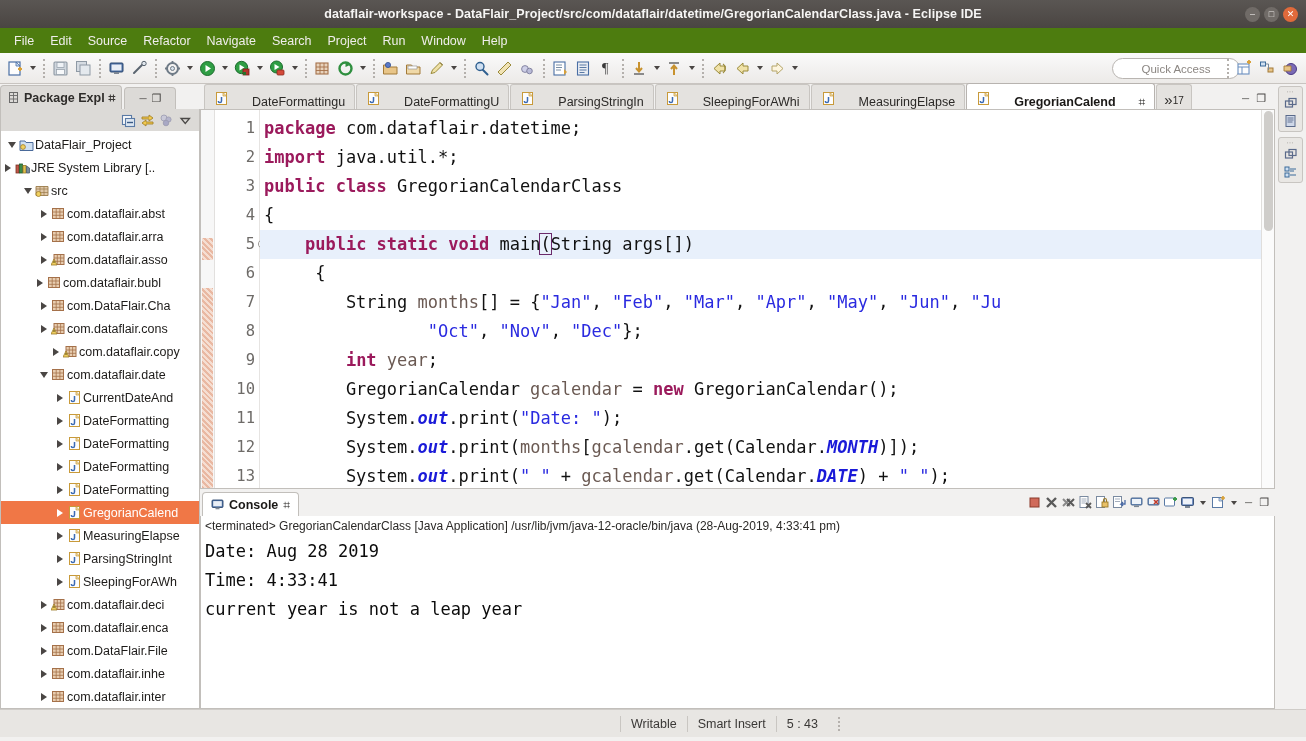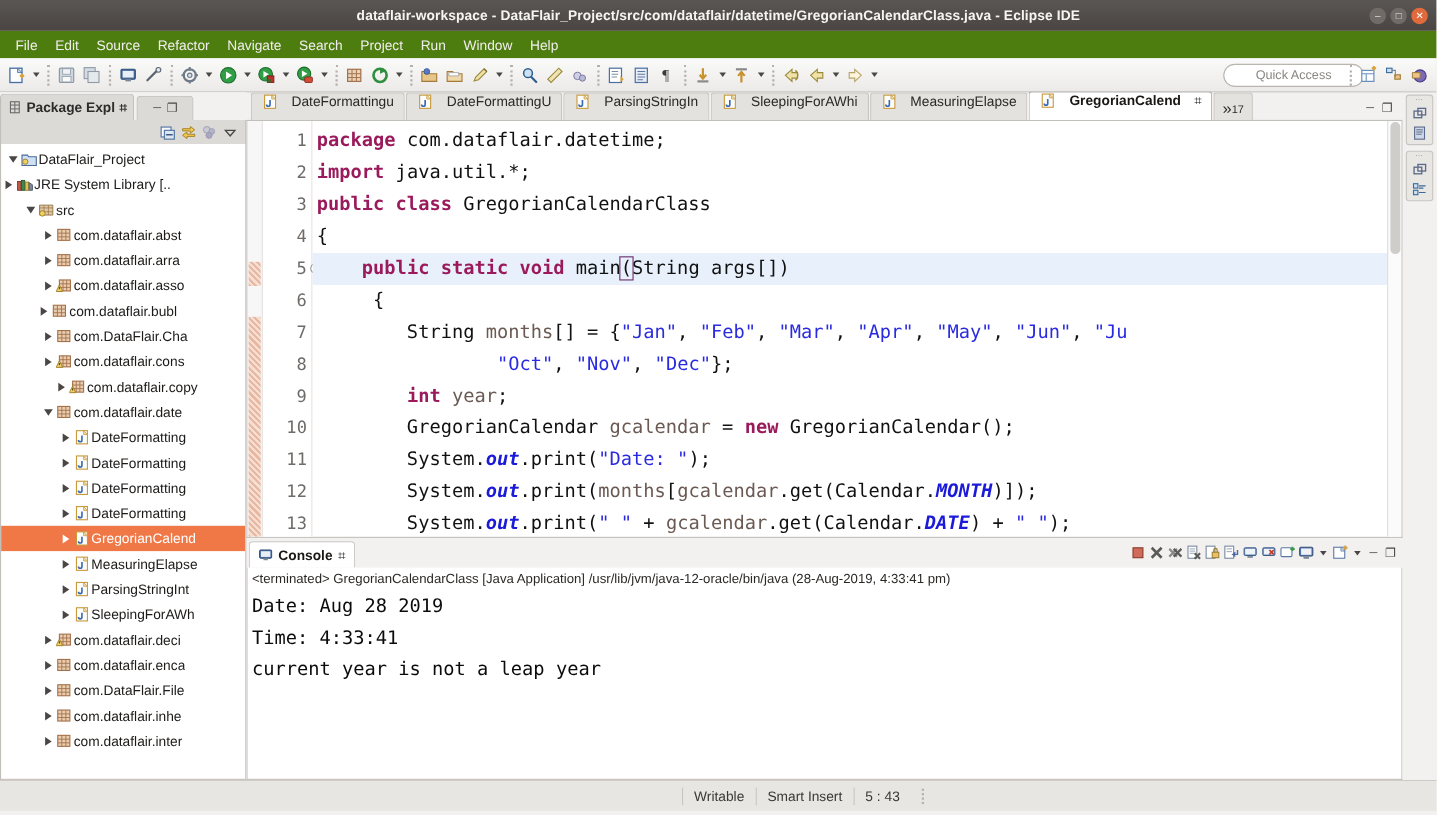--- a/index.html
+++ b/index.html
@@ -83,21 +83,21 @@
 
   
   .main {
     display: flex;
     height: 625px; width: 100%;
     background: #f2f1f0;
   }
 
   
   .sidebar {
-    width: 224px; height: 100%;
+    width: 200px; height: 100%;
     display: flex; flex-direction: column;
     background: #f2f1f0;
     position: relative;
   }
   .pe-tabrow {
     height: 25px; display: flex; align-items: flex-end;
     background: #f2f1f0; position: relative;
   }
   .pe-tab {
     height: 24px; display: flex; align-items: center; gap: 4px;
@@ -151,21 +151,21 @@
   .editorcol {
     flex: 1; display: flex; flex-direction: column;
     min-width: 0; background: #f2f1f0;
   }
   .ed-tabrow {
     height: 26px; display: flex; align-items: flex-end;
     position: relative; padding-left: 4px;
     border-bottom: 1px solid #c2bfbb;
   }
   .ed-tab {
-    height: 25px; display: flex; align-items: flex-start; gap: 12px;
+    height: 25px; display: flex; align-items: flex-end; gap: 23px;
     padding: 0 9px; margin-right: 1px;
     font-size: 12.5px; color: #2b2927;
     background: #e4e2df;
     border: 1px solid #c8c5c1; border-bottom: none;
     border-radius: 3px 3px 0 0;
     white-space: nowrap;
   }
   .ed-tab.active {
     background: #fff; font-weight: bold; color: #1a1816;
     border-color: #b7b3af;
@@ -707,20 +707,31 @@
         </div>
         <div class="tnode" style="padding-left: 36px;">
           <span class="twist open"></span>
           <span class="ticon">
             <svg width="15" height="15" viewBox="0 0 15 15">
               <rect x="1.5" y="2.5" width="11" height="10" fill="#e8cdb0" stroke="#a5714a" stroke-width="1"></rect>
               <path d="M1.5 6 h11 M1.5 9.3 h11 M5.2 2.5 v10 M8.9 2.5 v10" stroke="#a5714a" stroke-width="0.8"></path>
             </svg>
           </span>
           <span class="tlabel">com.dataflair.date</span>
+        </div>
+        <div class="tnode" style="padding-left: 52px;">
+          <span class="twist closed"></span>
+          <span class="ticon">
+            <svg width="15" height="15" viewBox="0 0 15 15">
+              <rect x="2.5" y="1.5" width="10" height="12" fill="#fdfdfd" stroke="#c89a3a" stroke-width="1"></rect>
+              <path d="M9 1.5 L12.5 5 L9 5 Z" fill="#f0e0b0" stroke="#c89a3a" stroke-width="0.7"></path>
+              <path d="M7.5 6 v4 a1.6 1.6 0 0 1 -3.2 0" stroke="#3a6ab5" stroke-width="1.5" fill="none"></path>
+            </svg>
+          </span>
+          <span class="tlabel">CurrentDateAnd</span>
         </div>
         <div class="tnode" style="padding-left: 52px;">
           <span class="twist closed"></span>
           <span class="ticon">
             <svg width="15" height="15" viewBox="0 0 15 15">
               <rect x="2.5" y="1.5" width="10" height="12" fill="#fdfdfd" stroke="#c89a3a" stroke-width="1"></rect>
               <path d="M9 1.5 L12.5 5 L9 5 Z" fill="#f0e0b0" stroke="#c89a3a" stroke-width="0.7"></path>
               <path d="M7.5 6 v4 a1.6 1.6 0 0 1 -3.2 0" stroke="#3a6ab5" stroke-width="1.5" fill="none"></path>
             </svg>
           </span>

